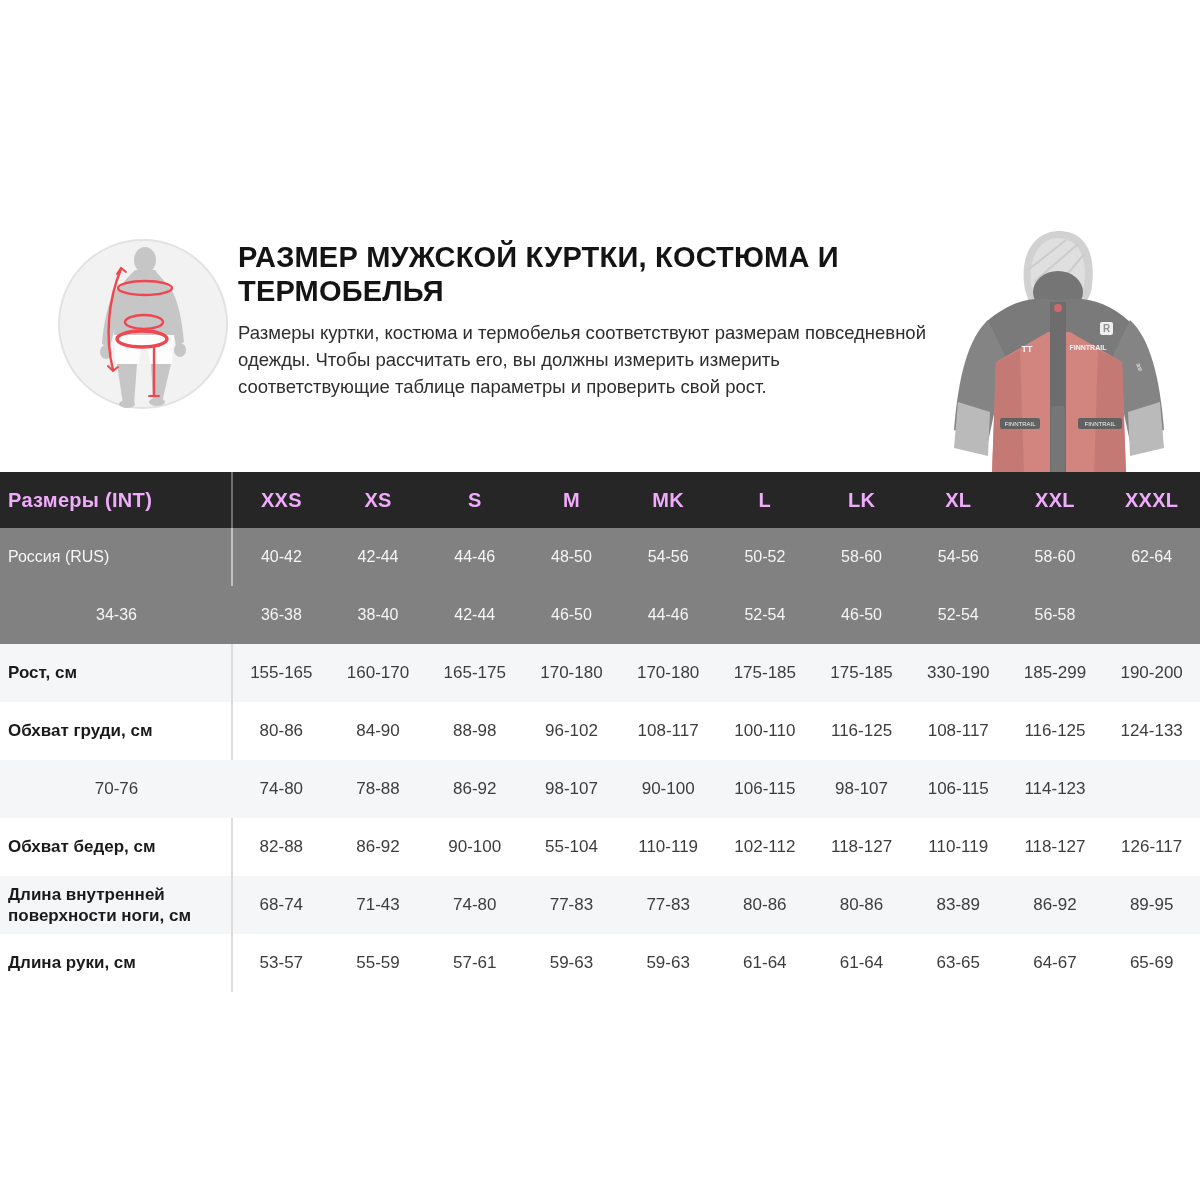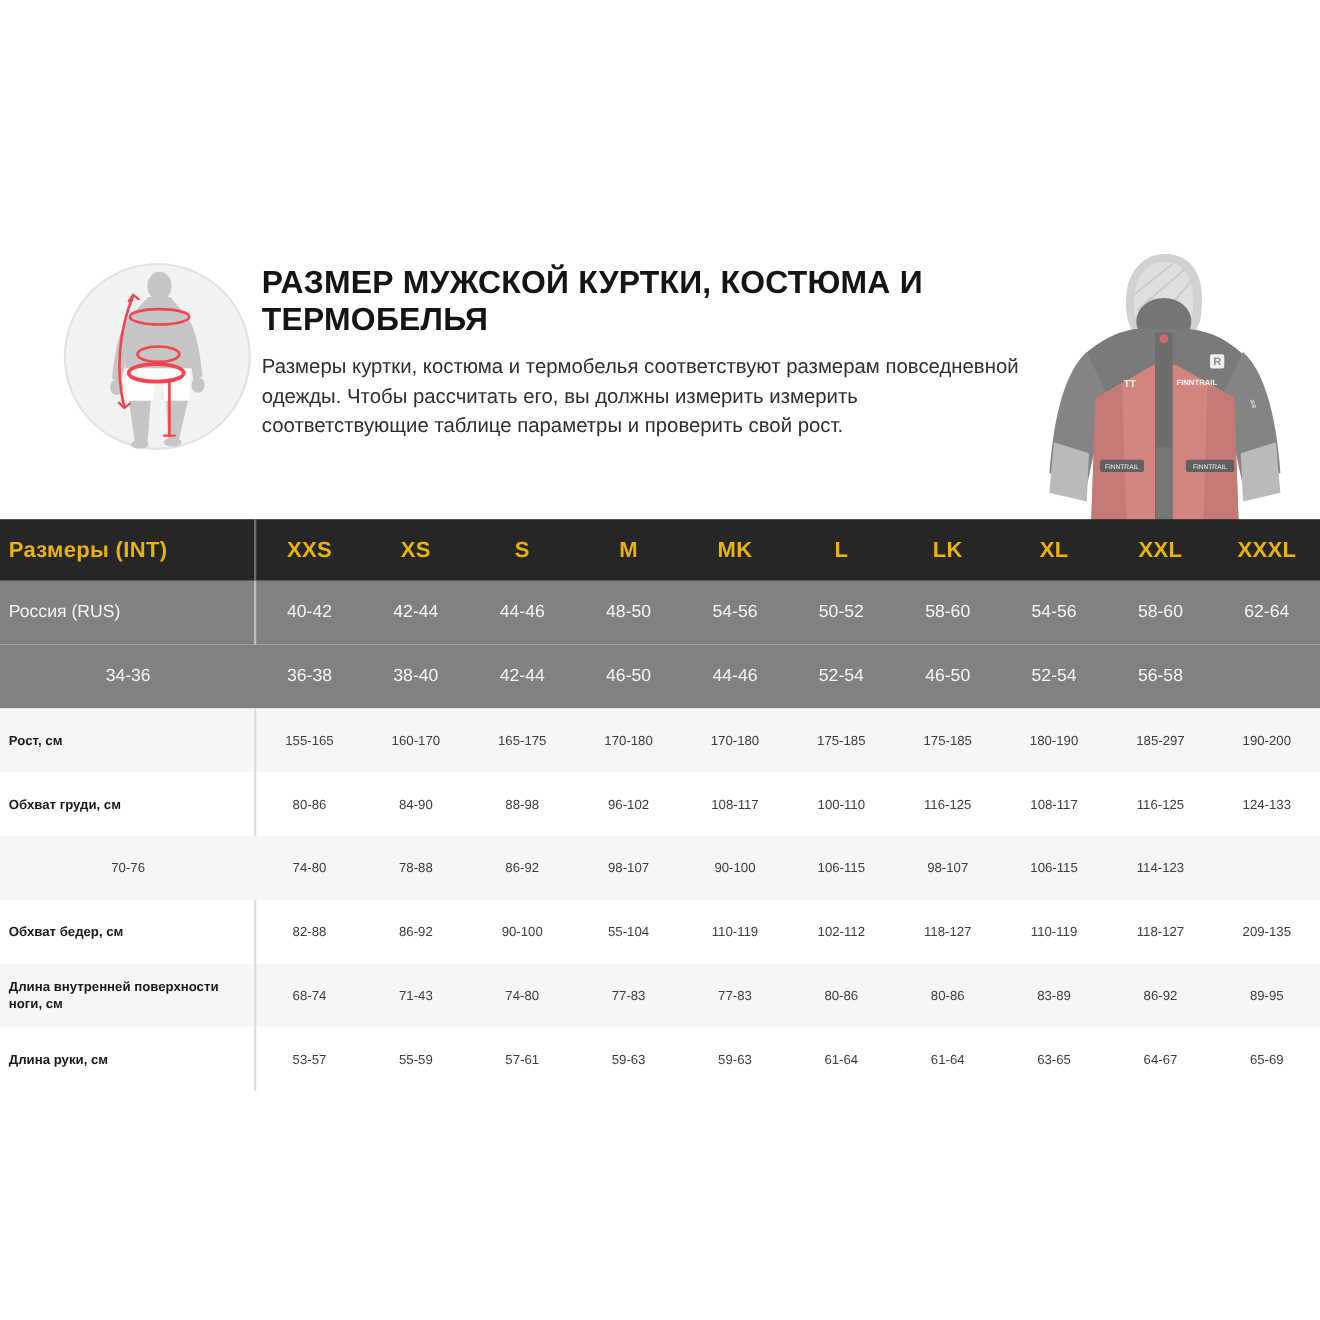--- a/index.html
+++ b/index.html
@@ -17,26 +17,26 @@
   .intro-desc{
     margin-top:11px;font-size:18.5px;line-height:27px;color:#2e2e2e;width:692px;
   }
   .jacket{position:absolute;left:930px;top:226px;width:258px;height:248px;opacity:.82;}
   
   .size-table{position:absolute;left:0;top:472px;width:1200px;z-index:2;}
   .trow{display:grid;grid-template-columns:233px repeat(10,1fr);align-items:stretch;}
   .cell{display:flex;align-items:center;justify-content:center;text-align:center;}
   .lbl{justify-content:flex-start;text-align:left;padding-left:8px;padding-right:14px;
        border-right:2px solid transparent;box-sizing:border-box;}
-  .thead{background:var(--header-bg,#262626);color:#eab308;min-height:56px;
+  .thead{background:var(--header-bg,#262626);color:#f0abfc;min-height:56px;
          font-weight:700;font-size:20px;letter-spacing:.3px;}
   .thead .lbl{border-right-color:#6f6f6f;}
   .region{background:var(--region-bg,#818181);color:#f5f5f5;min-height:58px;font-size:16px;}
   .region .lbl{border-right-color:rgba(255,255,255,.5);}
-  .meas{background:#fff;color:#3d3d3d;min-height:58px;font-size:12px;}
+  .meas{background:#fff;color:#3d3d3d;min-height:58px;font-size:17px;}
   .meas.shaded{background:var(--shaded-bg,#f5f6f7);}
   .meas .lbl{border-right-color:#dcdcdc;font-weight:700;color:#1a1a1a;line-height:1.25;}
 </style>
 </head>
 <body>
 
 <div class="page">
 
   <svg class="diagram" viewBox="0 0 172 172">
     <circle cx="86" cy="86" r="84" fill="#f2f2f2" stroke="#e2e2e2" stroke-width="2"></circle>
@@ -151,22 +151,22 @@
       </div>
       <div class="trow meas shaded">
         <div class="cell lbl">Рост, см</div>
         <div class="cell ">155-165</div>
         <div class="cell ">160-170</div>
         <div class="cell ">165-175</div>
         <div class="cell ">170-180</div>
         <div class="cell ">170-180</div>
         <div class="cell ">175-185</div>
         <div class="cell ">175-185</div>
-        <div class="cell ">180-190</div>
-        <div class="cell ">185-297</div>
+        <div class="cell ">330-190</div>
+        <div class="cell ">185-299</div>
         <div class="cell ">190-200</div>
       </div>
       <div class="trow meas">
         <div class="cell lbl">Обхват груди, см</div>
         <div class="cell ">80-86</div>
         <div class="cell ">84-90</div>
         <div class="cell ">88-98</div>
         <div class="cell ">96-102</div>
         <div class="cell ">108-117</div>
         <div class="cell ">100-110</div>
@@ -191,21 +191,21 @@
         <div class="cell lbl">Обхват бедер, см</div>
         <div class="cell ">82-88</div>
         <div class="cell ">86-92</div>
         <div class="cell ">90-100</div>
         <div class="cell ">55-104</div>
         <div class="cell ">110-119</div>
         <div class="cell ">102-112</div>
         <div class="cell ">118-127</div>
         <div class="cell ">110-119</div>
         <div class="cell ">118-127</div>
-        <div class="cell ">209-135</div>
+        <div class="cell ">126-117</div>
       </div>
       <div class="trow meas shaded">
         <div class="cell lbl">Длина внутренней поверхности ноги, см</div>
         <div class="cell ">68-74</div>
         <div class="cell ">71-43</div>
         <div class="cell ">74-80</div>
         <div class="cell ">77-83</div>
         <div class="cell ">77-83</div>
         <div class="cell ">80-86</div>
         <div class="cell ">80-86</div>

